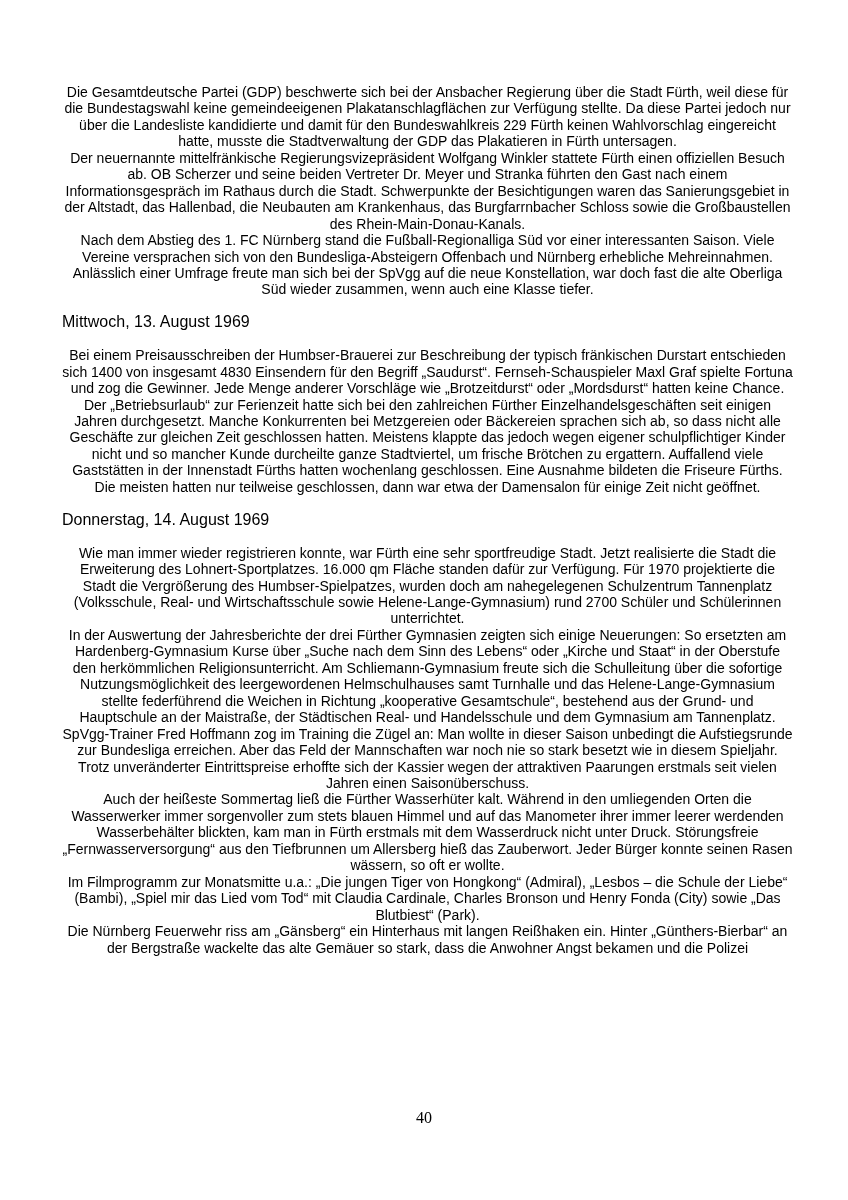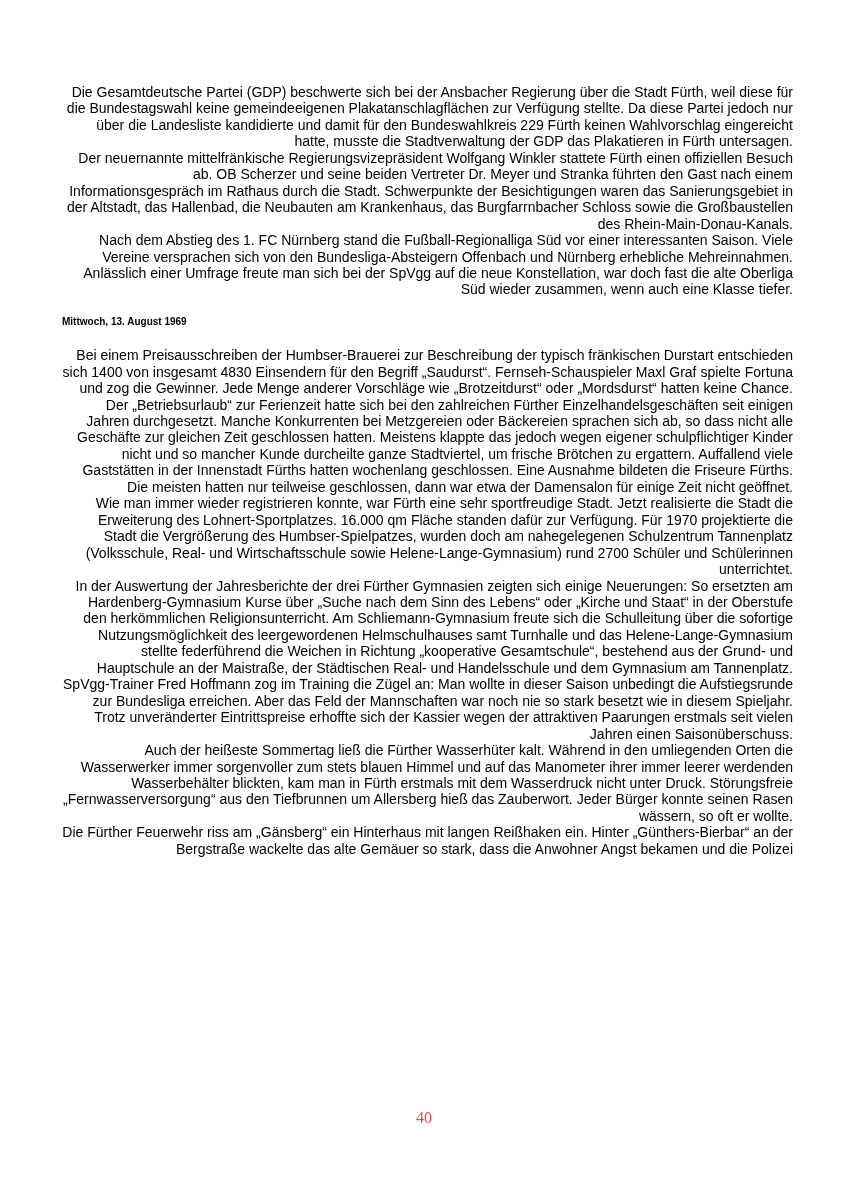--- a/index.html
+++ b/index.html
@@ -21,66 +21,68 @@
     top: 84px;
     width: 731px;
   }
   .section {
     margin: 0;
   }
   .section p {
     margin: 0;
     font-size: 14px;
     line-height: 16.45px;
-    text-align: right;
+    text-align: center;
   }
   .section h2 {
     margin: 16.45px 0 16.45px 0;
-    font-size: 10px;
+    font-size: 16px;
     line-height: 16.45px;
-    font-weight: bold;
+    font-weight: normal;
   }
   .page-footer {
     position: absolute;
     top: 1108px;
     left: 0;
     width: 848px;
     text-align: center;
     font-family: "Liberation Serif", serif;
     font-size: 16px;
     line-height: 20px;
-    color: #ef4444;
+    color: #000000;
   }
 </style>
 </head>
 <body>
 
 <div class="page">
 
   <div class="section">
     <p>Die Gesamtdeutsche Partei (GDP) beschwerte sich bei der Ansbacher Regierung über die Stadt Fürth, weil diese für die Bundestagswahl keine gemeindeeigenen Plakatanschlagflächen zur Verfügung stellte. Da diese Partei jedoch nur über die Landesliste kandidierte und damit für den Bundeswahlkreis 229 Fürth keinen Wahlvorschlag eingereicht hatte, musste die Stadtverwaltung der GDP das Plakatieren in Fürth untersagen.</p>
     <p>Der neuernannte mittelfränkische Regierungsvizepräsident Wolfgang Winkler stattete Fürth einen offiziellen Besuch ab. OB Scherzer und seine beiden Vertreter Dr. Meyer und Stranka führten den Gast nach einem Informationsgespräch im Rathaus durch die Stadt. Schwerpunkte der Besichtigungen waren das Sanierungsgebiet in der Altstadt, das Hallenbad, die Neubauten am Krankenhaus, das Burgfarrnbacher Schloss sowie die Großbaustellen des Rhein-Main-Donau-Kanals.</p>
     <p>Nach dem Abstieg des 1. FC Nürnberg stand die Fußball-Regionalliga Süd vor einer interessanten Saison. Viele Vereine versprachen sich von den Bundesliga-Absteigern Offenbach und Nürnberg erhebliche Mehreinnahmen. Anlässlich einer Umfrage freute man sich bei der SpVgg auf die neue Konstellation, war doch fast die alte Oberliga Süd wieder zusammen, wenn auch eine Klasse tiefer.</p>
   </div>
 
   <div class="section">
     <h2>Mittwoch, 13. August 1969</h2>
     <p>Bei einem Preisausschreiben der Humbser-Brauerei zur Beschreibung der typisch fränkischen Durstart entschieden sich 1400 von insgesamt 4830 Einsendern für den Begriff „Saudurst“. Fernseh-Schauspieler Maxl Graf spielte Fortuna und zog die Gewinner. Jede Menge anderer Vorschläge wie „Brotzeitdurst“ oder „Mordsdurst“ hatten keine Chance.</p>
     <p>Der „Betriebsurlaub“ zur Ferienzeit hatte sich bei den zahlreichen Fürther Einzelhandelsgeschäften seit einigen Jahren durchgesetzt. Manche Konkurrenten bei Metzgereien oder Bäckereien sprachen sich ab, so dass nicht alle Geschäfte zur gleichen Zeit geschlossen hatten. Meistens klappte das jedoch wegen eigener schulpflichtiger Kinder nicht und so mancher Kunde durcheilte ganze Stadtviertel, um frische Brötchen zu ergattern. Auffallend viele Gaststätten in der Innenstadt Fürths hatten wochenlang geschlossen. Eine Ausnahme bildeten die Friseure Fürths. Die meisten hatten nur teilweise geschlossen, dann war etwa der Damensalon für einige Zeit nicht geöffnet.</p>
   </div>
 
   <div class="section">
+    <h2>Donnerstag, 14. August 1969</h2>
     <p>Wie man immer wieder registrieren konnte, war Fürth eine sehr sportfreudige Stadt. Jetzt realisierte die Stadt die Erweiterung des Lohnert-Sportplatzes. 16.000 qm Fläche standen dafür zur Verfügung. Für 1970 projektierte die Stadt die Vergrößerung des Humbser-Spielpatzes, wurden doch am nahegelegenen Schulzentrum Tannenplatz (Volksschule, Real- und Wirtschaftsschule sowie Helene-Lange-Gymnasium) rund 2700 Schüler und Schülerinnen unterrichtet.</p>
     <p>In der Auswertung der Jahresberichte der drei Fürther Gymnasien zeigten sich einige Neuerungen: So ersetzten am Hardenberg-Gymnasium Kurse über „Suche nach dem Sinn des Lebens“ oder „Kirche und Staat“ in der Oberstufe den herkömmlichen Religionsunterricht. Am Schliemann-Gymnasium freute sich die Schulleitung über die sofortige Nutzungsmöglichkeit des leergewordenen Helmschulhauses samt Turnhalle und das Helene-Lange-Gymnasium stellte federführend die Weichen in Richtung „kooperative Gesamtschule“, bestehend aus der Grund- und Hauptschule an der Maistraße, der Städtischen Real- und Handelsschule und dem Gymnasium am Tannenplatz.</p>
     <p>SpVgg-Trainer Fred Hoffmann zog im Training die Zügel an: Man wollte in dieser Saison unbedingt die Aufstiegsrunde zur Bundesliga erreichen. Aber das Feld der Mannschaften war noch nie so stark besetzt wie in diesem Spieljahr. Trotz unveränderter Eintrittspreise erhoffte sich der Kassier wegen der attraktiven Paarungen erstmals seit vielen Jahren einen Saisonüberschuss.</p>
   </div>
 
   <div class="section">
     <p>Auch der heißeste Sommertag ließ die Fürther Wasserhüter kalt. Während in den umliegenden Orten die Wasserwerker immer sorgenvoller zum stets blauen Himmel und auf das Manometer ihrer immer leerer werdenden Wasserbehälter blickten, kam man in Fürth erstmals mit dem Wasserdruck nicht unter Druck. Störungsfreie „Fernwasserversorgung“ aus den Tiefbrunnen um Allersberg hieß das Zauberwort. Jeder Bürger konnte seinen Rasen wässern, so oft er wollte.</p>
+    <p>Im Filmprogramm zur Monatsmitte u.a.: „Die jungen Tiger von Hongkong“ (Admiral), „Lesbos – die Schule der Liebe“ (Bambi), „Spiel mir das Lied vom Tod“ mit Claudia Cardinale, Charles Bronson und Henry Fonda (City) sowie „Das Blutbiest“ (Park).</p>
   </div>
 
   <div class="section">
-    <p>Die Fürther Feuerwehr riss am „Gänsberg“ ein Hinterhaus mit langen Reißhaken ein. Hinter „Günthers-Bierbar“ an der Bergstraße wackelte das alte Gemäuer so stark, dass die Anwohner Angst bekamen und die Polizei</p>
+    <p>Die Nürnberg Feuerwehr riss am „Gänsberg“ ein Hinterhaus mit langen Reißhaken ein. Hinter „Günthers-Bierbar“ an der Bergstraße wackelte das alte Gemäuer so stark, dass die Anwohner Angst bekamen und die Polizei</p>
   </div>
 
 </div>
 
 <div class="page-footer">40</div>
 
 </body></html>

